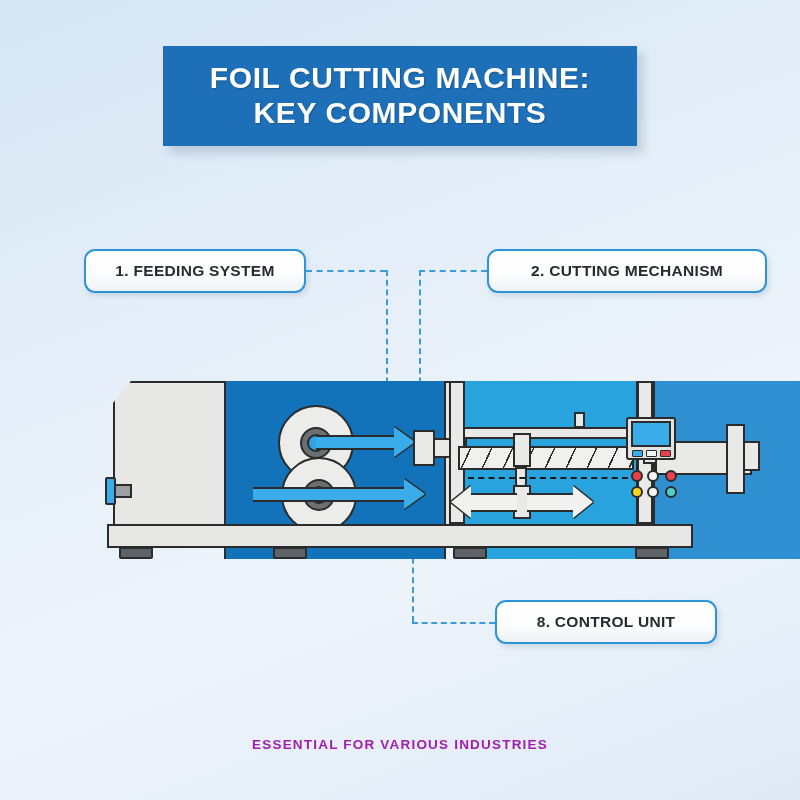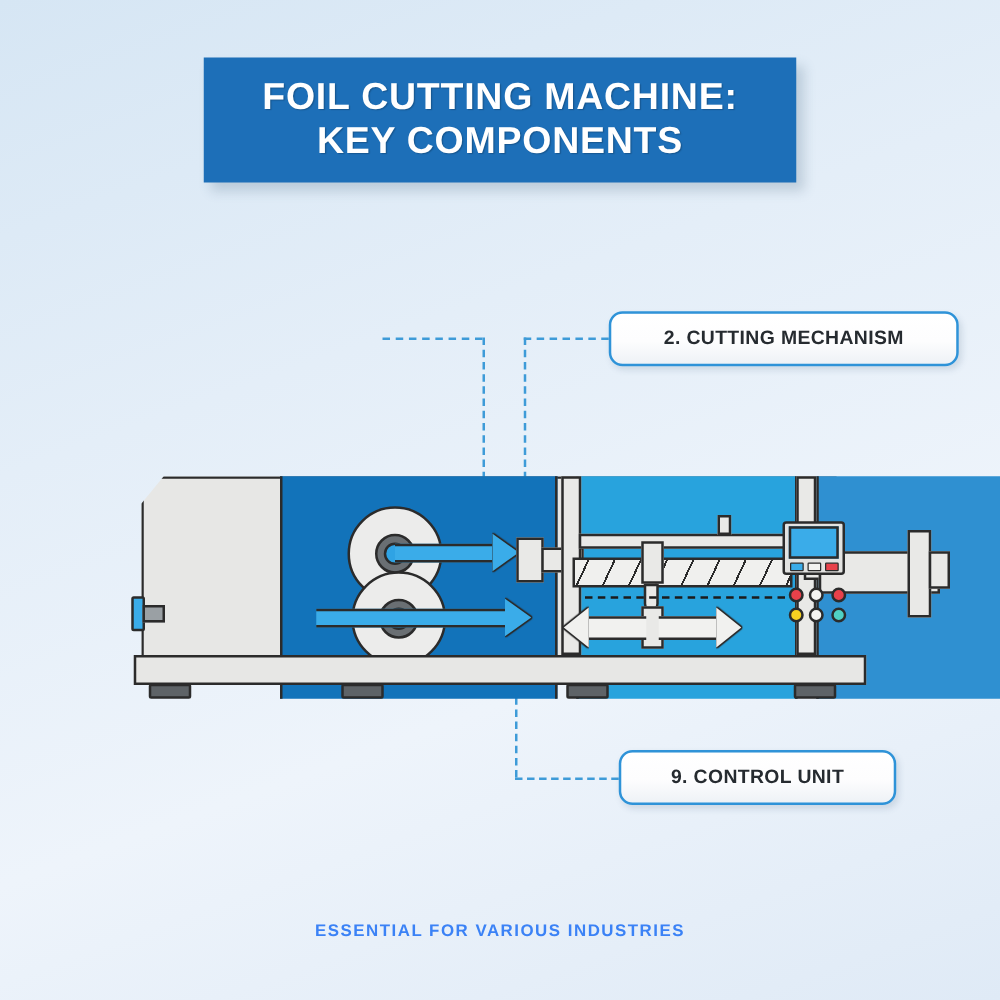--- a/index.html
+++ b/index.html
@@ -87,21 +87,21 @@
 
   
   .lcd-frame{position:absolute;background:#e3e3e1;border:2.5px solid #2b2b2b;border-radius:3px;box-sizing:border-box;}
   .lcd{position:absolute;background:#3aace9;border:2.5px solid #2b2b2b;box-sizing:border-box;}
   .lcd-btn{position:absolute;height:7px;border:1.6px solid #2b2b2b;box-sizing:border-box;border-radius:1px;}
   .led{position:absolute;width:12px;height:12px;border-radius:50%;border:2px solid #2b2b2b;box-sizing:border-box;}
 
   
   .footer{
     position:absolute;left:0;right:0;top:737px;text-align:center;
-    color:#3b82f6;font-size:13.5px;font-weight:bold;letter-spacing:1.2px;
+    color:#a21caf;font-size:13.5px;font-weight:bold;letter-spacing:1.2px;
   }
 </style>
 </head>
 <body>
 
 <div class="stage">
 
   <div class="banner">
     <div class="banner-text">FOIL CUTTING MACHINE:
 KEY COMPONENTS</div>
@@ -112,25 +112,28 @@
   <div class="dot" style="left:381px;top:398px;"></div>
 
   <div class="conn h" style="left:419px;top:270px;width:68px;"></div>
   <div class="conn v" style="left:419px;top:270px;height:133px;"></div>
   <div class="dot" style="left:414px;top:398px;"></div>
 
   <div class="dot" style="left:407px;top:513px;"></div>
   <div class="conn v" style="left:412px;top:519px;height:103px;"></div>
   <div class="conn h" style="left:412px;top:622px;width:83px;"></div>
 
+  <div class="label-box" id="label-1">
+    <span>1. FEEDING SYSTEM</span>
+  </div>
   <div class="label-box" id="label-2">
     <span>2. CUTTING MECHANISM</span>
   </div>
   <div class="label-box" id="label-3">
-    <span>9. CONTROL UNIT</span>
+    <span>8. CONTROL UNIT</span>
   </div>
 
   <div class="machine">
 
     <div class="mbody"></div>
 
     <div class="panel panel-feed"></div>
     <div class="panel panel-cut"></div>
     <div class="panel panel-ctrl"></div>
 

